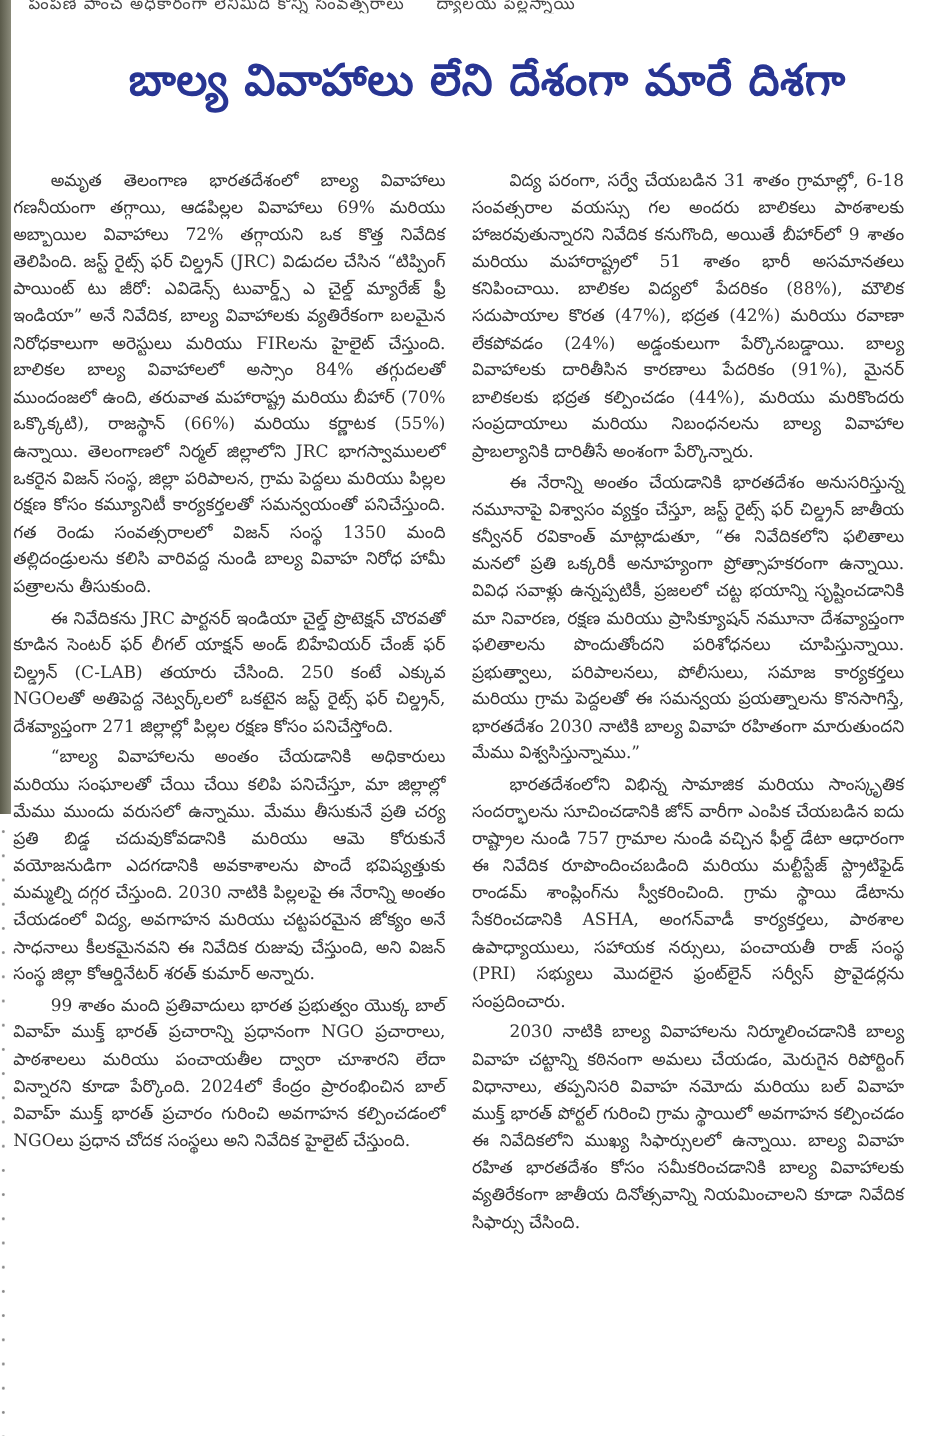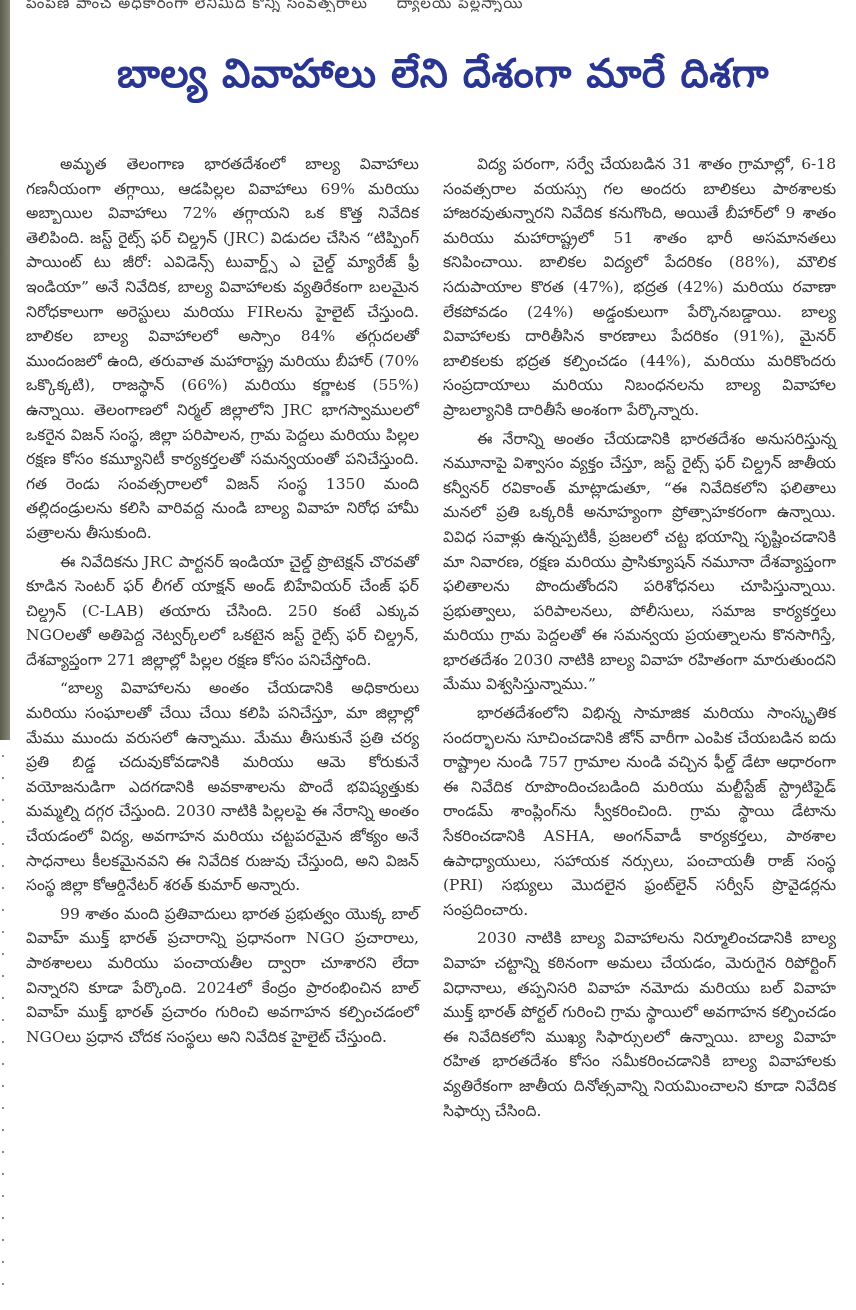--- a/index.html
+++ b/index.html
@@ -57,21 +57,21 @@
     .headline-line {
       display: block;
       font-size: 40px;
       line-height: 60px;
       letter-spacing: 0.5px;
       white-space: nowrap;
     }
     .columns {
       position: absolute;
       top: 152px;
-      left: 26px;
+      left: 12px;
       width: 810px;
       display: flex;
       gap: 24px;
     }
     .column {
       width: 393px;
       font-size: 15.5px;
       line-height: 24.6px;
       text-align: justify;
       color: #333;

